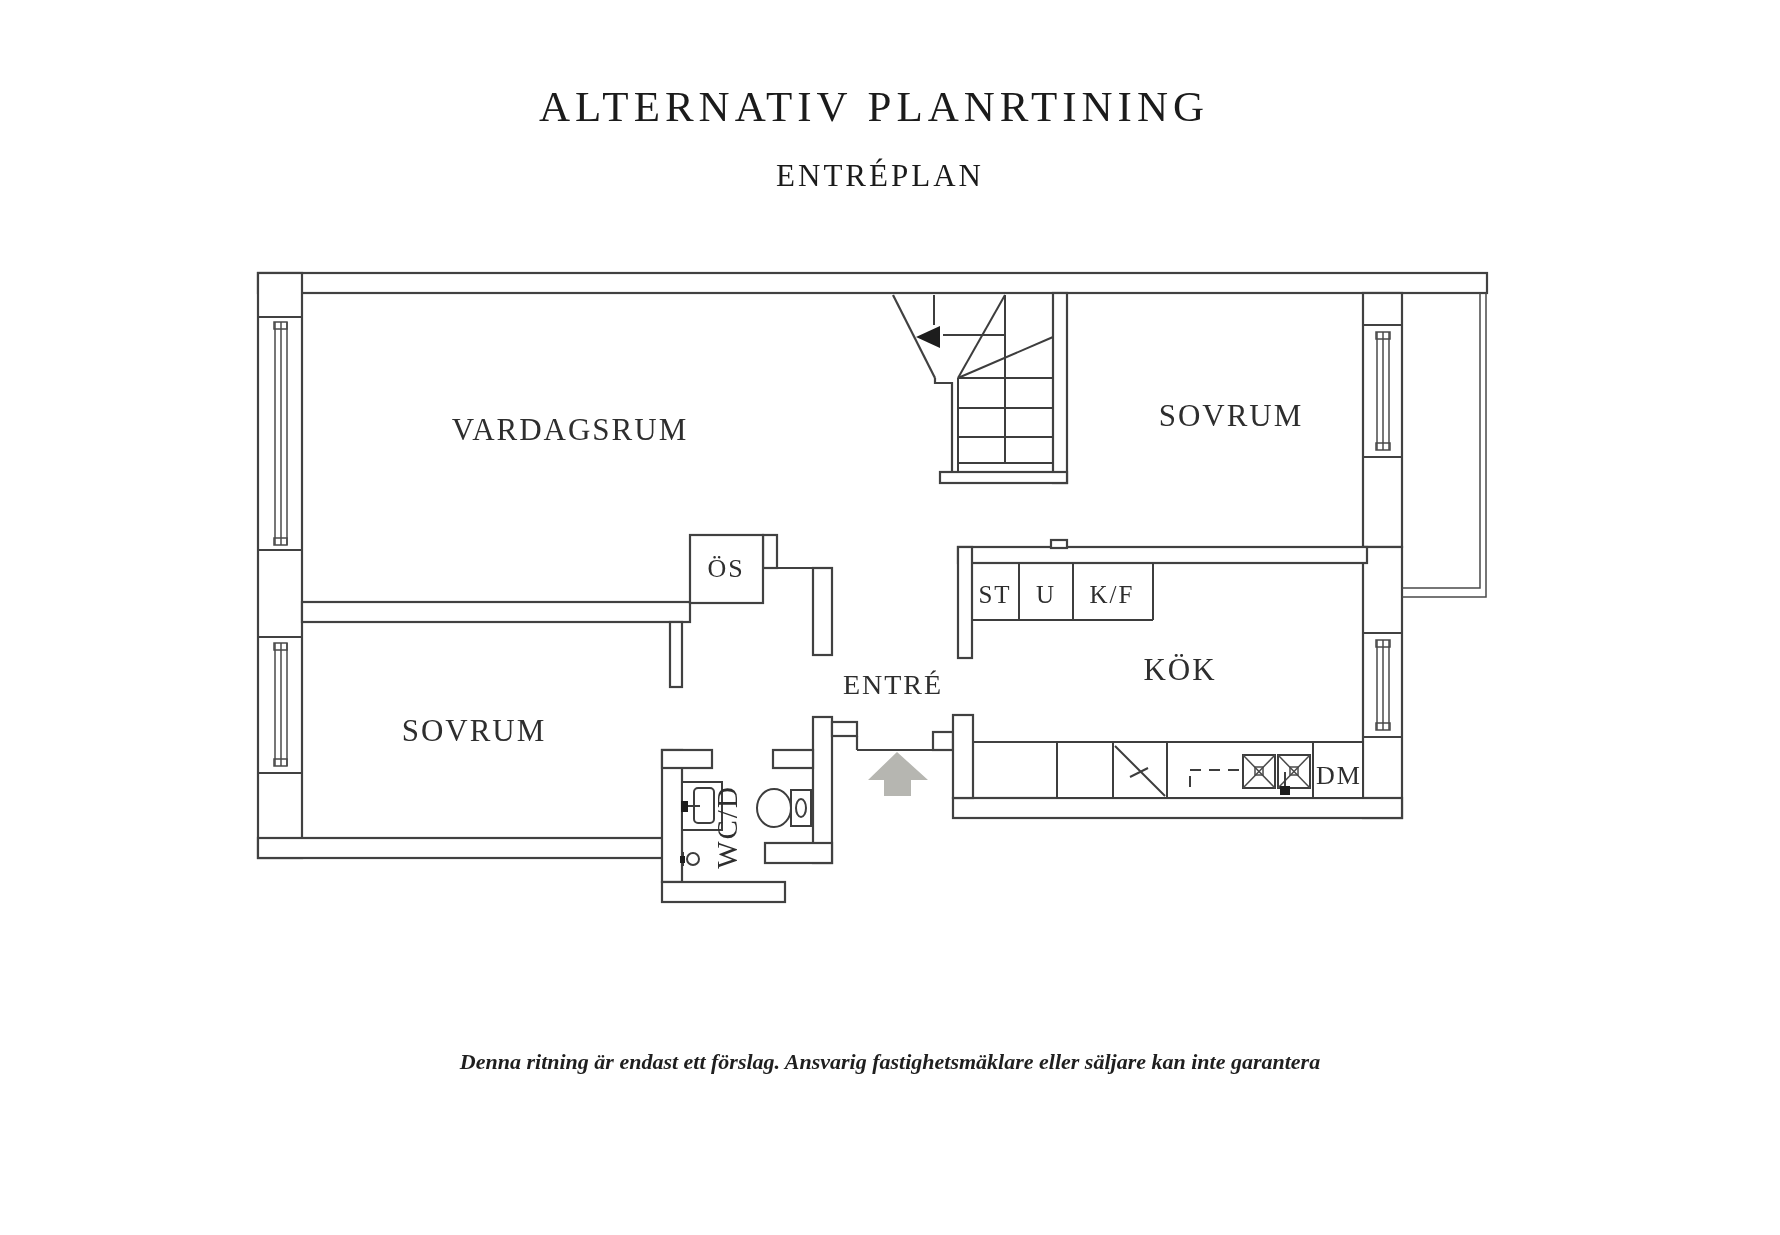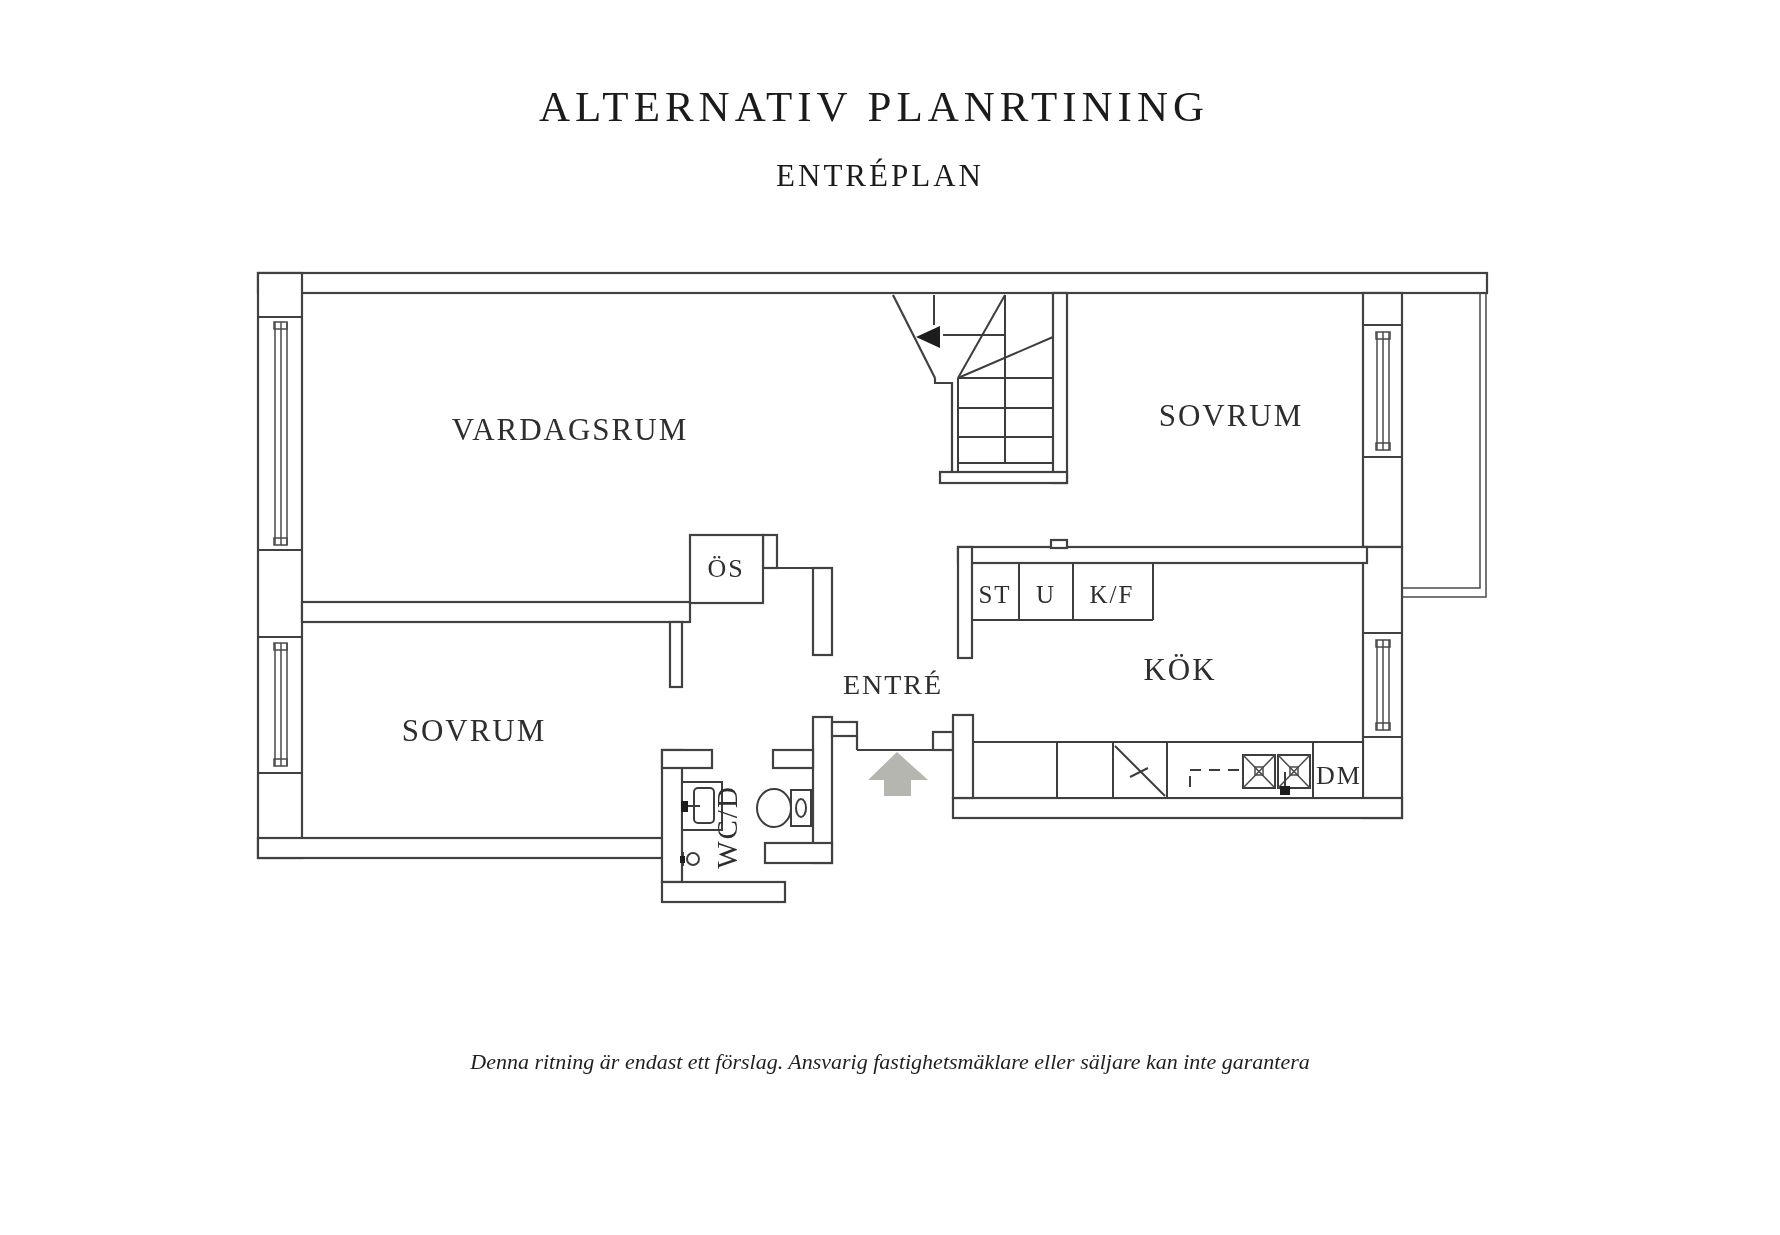--- a/index.html
+++ b/index.html
@@ -3,21 +3,21 @@
 <meta charset="utf-8">
 <style>
   html,body{margin:0;padding:0;background:#ffffff;}
   .canvas{position:relative;width:1780px;height:1235px;background:#ffffff;overflow:hidden;
           font-family:"Liberation Serif","DejaVu Serif",serif;}
   .title{position:absolute;top:82px;left:-16px;width:1780px;text-align:center;
          font-size:43px;letter-spacing:5px;color:#1b1b1b;white-space:nowrap;}
   .subtitle{position:absolute;top:158px;left:-10px;width:1780px;text-align:center;
          font-size:31px;letter-spacing:3px;color:#1b1b1b;}
   .footer{position:absolute;top:1045px;left:0;width:1780px;text-align:center;
-         font-style:italic;font-size:22px;line-height:33px;color:#1f1f1f;}
+         font-style:italic;font-size:22px;line-height:33px;color:#1f1f1f;font-weight:bold;}
   svg.plan{position:absolute;left:0;top:0;}
   .wall{fill:#ffffff;stroke:#414141;stroke-width:2.2;}
   .ln{fill:none;stroke:#414141;stroke-width:2.2;}
   .thin{fill:none;stroke:#4a4a4a;stroke-width:1.5;}
   .fix{fill:#ffffff;stroke:#3d3d3d;stroke-width:2;}
   .fixln{fill:none;stroke:#3d3d3d;stroke-width:2;}
   .dark{fill:#1d1d1d;stroke:none;}
   .lbl{fill:#2e2e2e;letter-spacing:2px;}
   text{font-family:"Liberation Serif","DejaVu Serif",serif;}
 </style>

